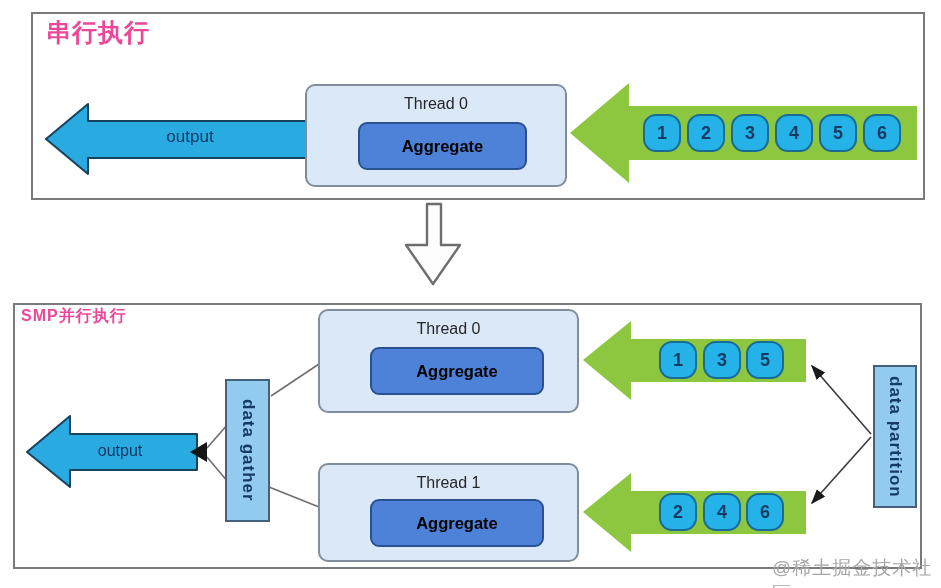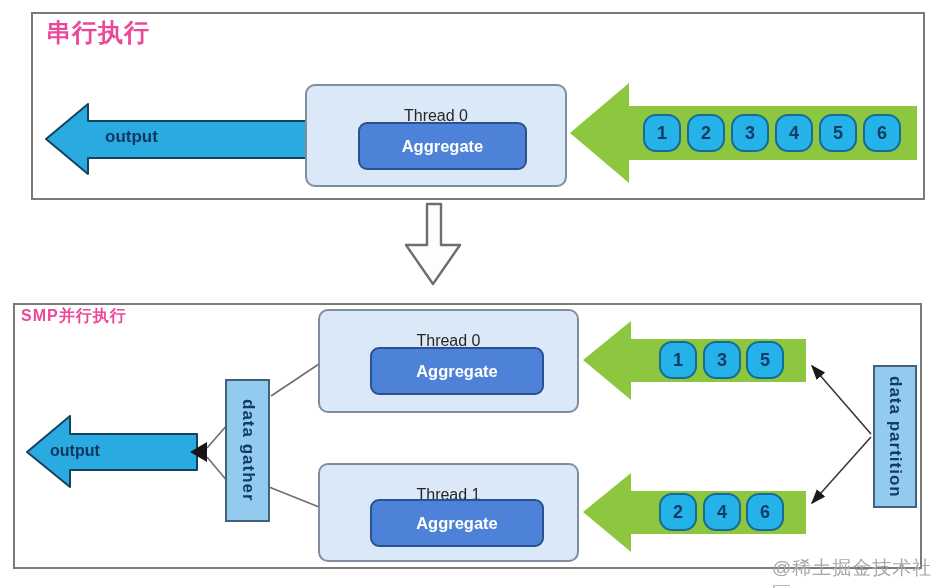--- a/index.html
+++ b/index.html
@@ -6,31 +6,31 @@
   .canvas{position:relative;width:941px;height:588px;background:#fff;overflow:hidden;
           font-family:"Liberation Sans","DejaVu Sans",sans-serif;}
   .canvas *{box-sizing:border-box;}
   .svg-layer{position:absolute;left:0;top:0;width:941px;height:588px;z-index:1;}
   .panel{position:absolute;border:2px solid #7a7a7a;background:#fff;z-index:0;}
   .panel-serial{left:31px;top:12px;width:894px;height:188px;}
   .panel-parallel{left:13px;top:303px;width:909px;height:266px;}
   .panel-title{position:absolute;font-weight:bold;color:#ec4899;z-index:4;letter-spacing:1px;}
   .title-serial{left:46px;top:16px;font-size:25px;}
   .title-parallel{left:21px;top:306px;font-size:16px;}
-  .arrow-label{position:absolute;text-align:left;font-weight:bold;color:#12355F;z-index:3;}
+  .arrow-label{position:absolute;text-align:center;font-weight:normal;color:#12355F;z-index:3;}
   .label-output-serial{left:105px;top:127px;width:170px;font-size:17px;}
   .label-output-parallel{left:50px;top:442px;width:140px;font-size:16px;}
   .thread-box{position:absolute;background:#DBE8F8;border:2px solid #7F8D9C;border-radius:10px;z-index:2;}
   .thread-serial{left:305px;top:84px;width:262px;height:103px;}
   .thread-p0{left:318px;top:309px;width:261px;height:104px;}
   .thread-p1{left:318px;top:463px;width:261px;height:99px;}
-  .thread-name{margin-top:21px;text-align:center;font-size:16px;color:#262626;}
+  .thread-name{margin-top:9px;text-align:center;font-size:16px;color:#262626;}
   .aggregate-box{position:absolute;background:#4E82D8;border:2px solid #2A5190;border-radius:9px;
                  display:flex;align-items:center;justify-content:center;
-                 font-size:16.5px;font-weight:bold;color:#ffffff;}
+                 font-size:16.5px;font-weight:bold;color:#000000;}
   .agg-serial{left:51px;top:36px;width:169px;height:48px;}
   .agg-p0{left:50px;top:36px;width:174px;height:48px;}
   .agg-p1{left:50px;top:34px;width:174px;height:48px;}
   .pipe-box{position:absolute;background:#92CBEE;border:2px solid #44607A;z-index:2;
             display:flex;align-items:center;justify-content:center;
             writing-mode:vertical-rl;font-weight:bold;font-size:17px;color:#143C63;letter-spacing:1px;}
   .pipe-gather{left:225px;top:379px;width:45px;height:143px;}
   .pipe-partition{left:873px;top:365px;width:44px;height:143px;}
   .badge{position:absolute;width:38px;height:38px;background:#25B2E8;border:2px solid #176B94;
          border-radius:13px;display:flex;align-items:center;justify-content:center;

